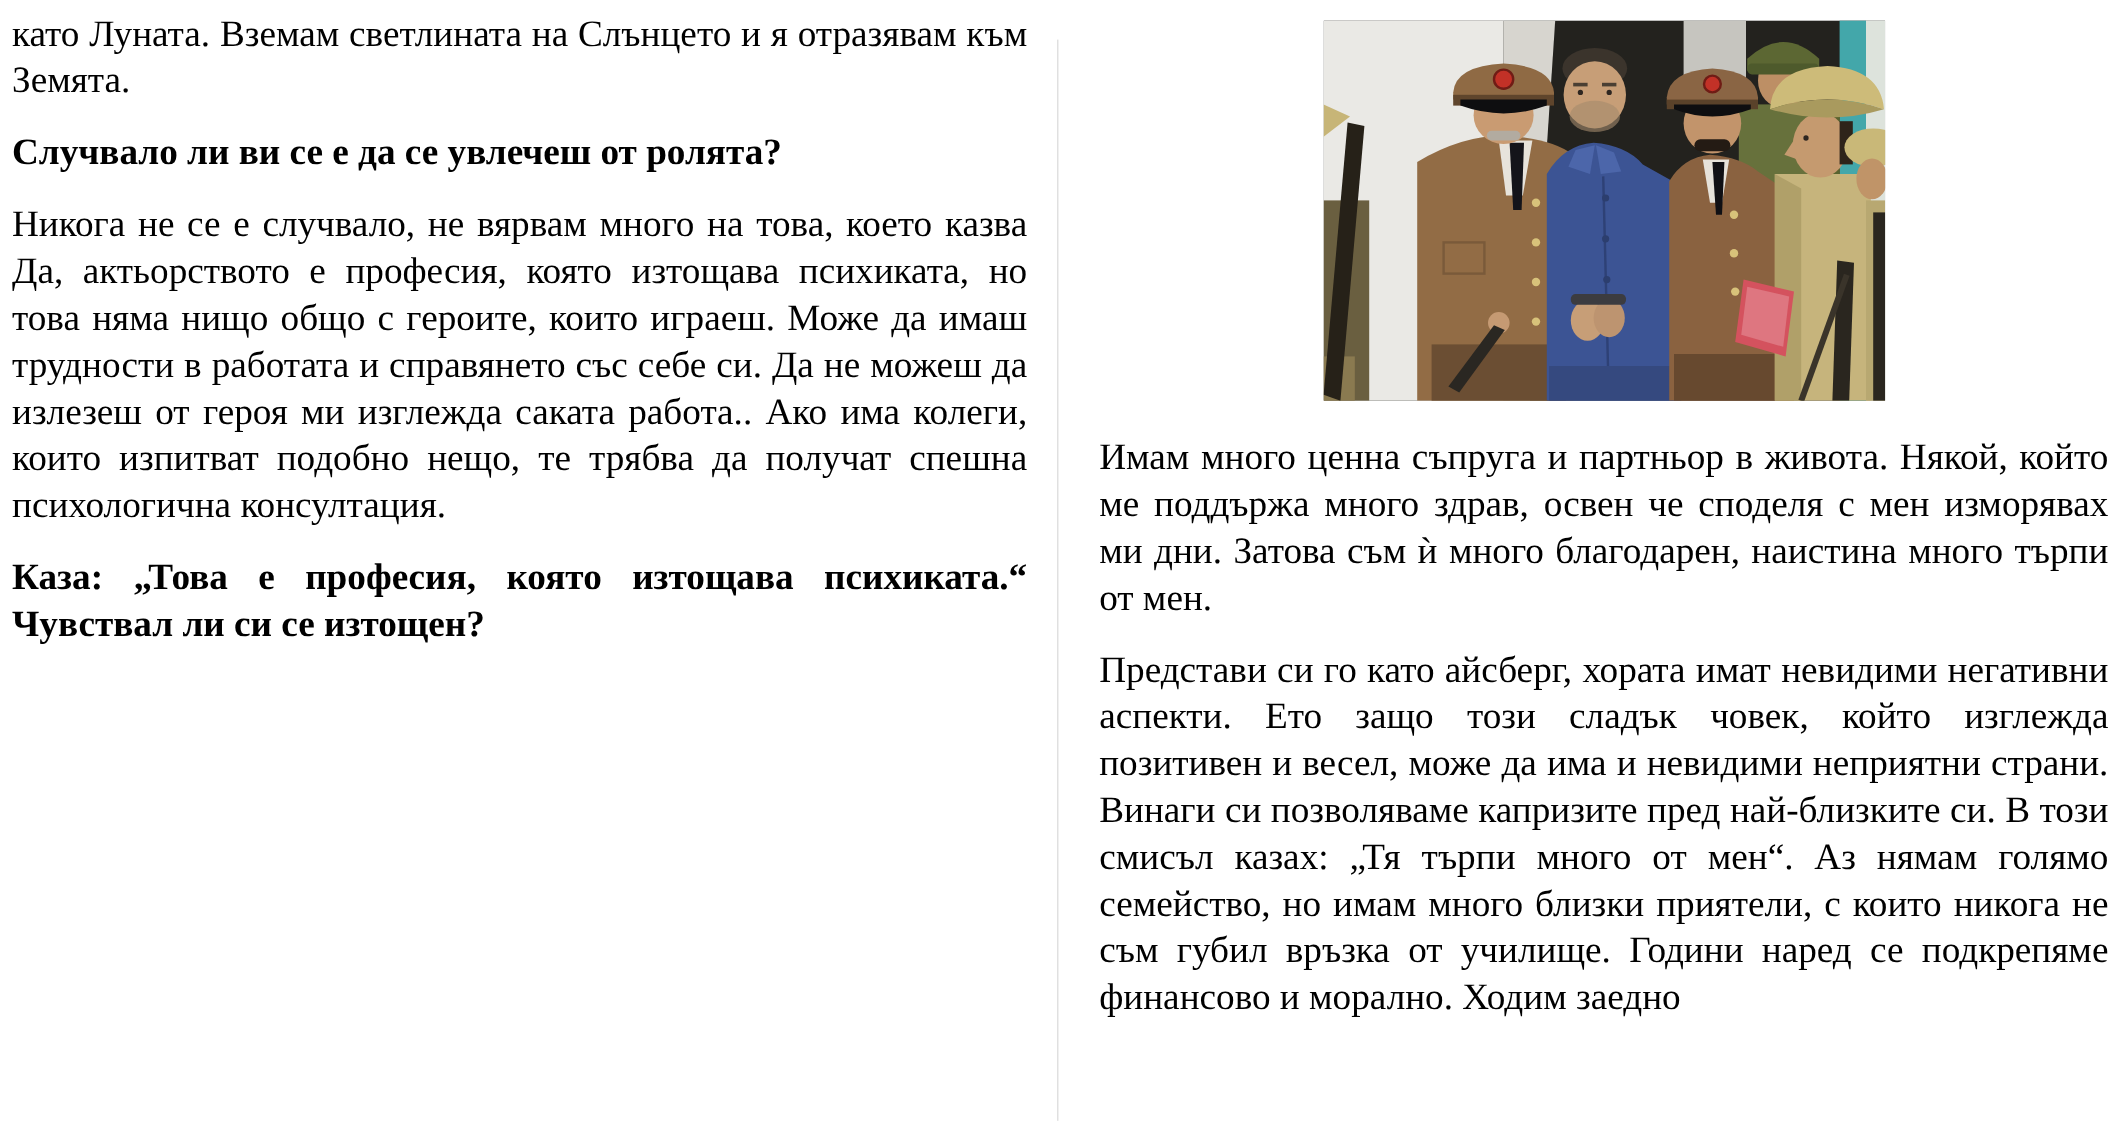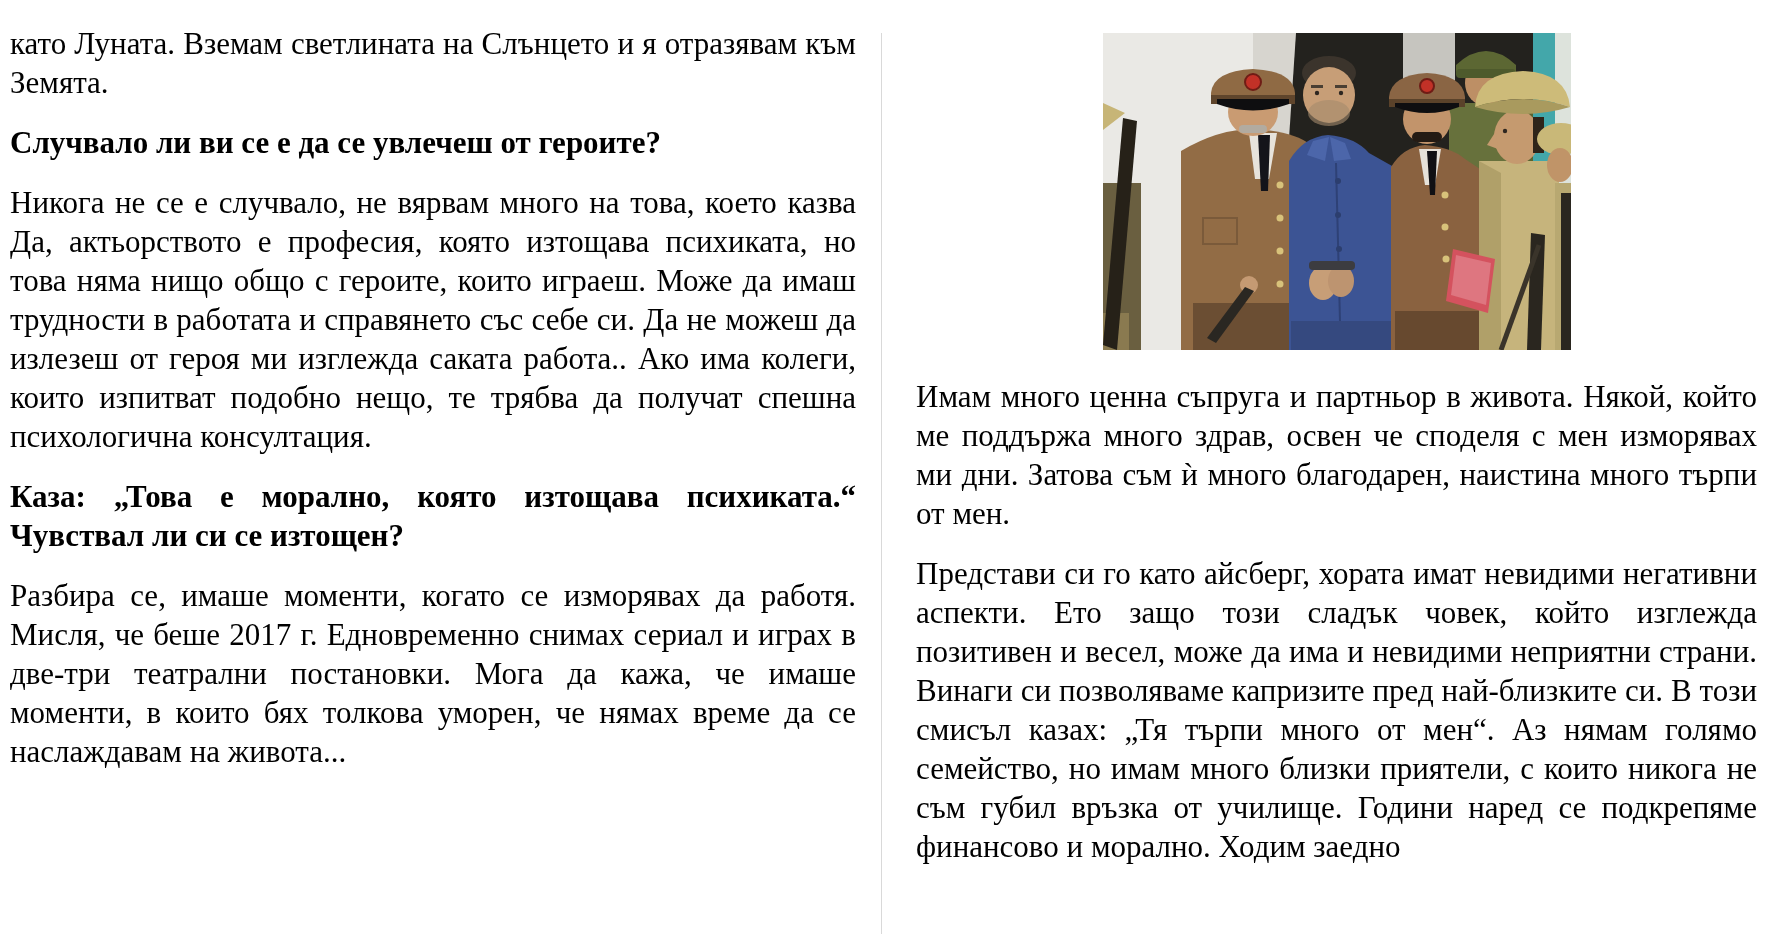--- a/index.html
+++ b/index.html
@@ -5,21 +5,21 @@
   html, body { margin: 0; padding: 0; background: #ffffff; }
   .page {
     position: relative;
     width: 1768px;
     height: 939px;
     background: #ffffff;
     overflow: hidden;
     font-family: "Liberation Serif", serif;
     color: #000000;
   }
-  .col { position: absolute; top: 24px; }
+  .col { position: absolute; top: 8px; }
   .col-left  { left: 10px;  width: 846px; }
   .col-right { left: 916px; width: 841px; }
   .divider {
     position: absolute;
     left: 881px; top: 33px;
     width: 1px; height: 901px;
     background: #d9d9d9;
   }
   p.body-text, p.q {
     margin: 0 0 21px 0;
@@ -37,24 +37,23 @@
   }
   figure.photo svg { display: block; }
 </style>
 </head>
 <body>
 
 <div class="page">
 
   <div class="col col-left">
     <p class="body-text">като Луната. Вземам светлината на Слънцето и я отразявам към Земята.</p>
-    <p class="q">Случвало ли ви се е да се увлечеш от героите?</p>
+    <p class="q">Случвало ли ви се е да се увлечеш от ролята?</p>
     <p class="body-text">Никога не се е случвало, не вярвам много на това, което казва Да, актьорството е професия, която изтощава психиката, но това няма нищо общо с героите, които играеш. Може да имаш трудности в работата и справянето със себе си. Да не можеш да излезеш от героя ми изглежда саката работа.. Ако има колеги, които изпитват подобно нещо, те трябва да получат спешна психологична консултация.</p>
-    <p class="q">Каза: „Това е морално, която изтощава психиката.“ Чувствал ли си се изтощен?</p>
-    <p class="body-text">Разбира се, имаше моменти, когато се изморявах да работя. Мисля, че беше 2017 г. Едновременно снимах сериал и играх в две-три театрални постановки. Мога да кажа, че имаше моменти, в които бях толкова уморен, че нямах време да се наслаждавам на живота...</p>
+    <p class="q">Каза: „Това е професия, която изтощава психиката.“ Чувствал ли си се изтощен?</p>
   </div>
 
   <div class="divider"></div>
 
   <div class="col col-right">
 
     <figure class="photo">
       <svg viewBox="0 0 468 317" width="468" height="317" role="img" aria-label="Кадър от филм: мъж в синя затворническа униформа с белезници, воден от двама офицери в кафяви униформи с фуражки, и войници в зелено и каки">
 
         <g>

